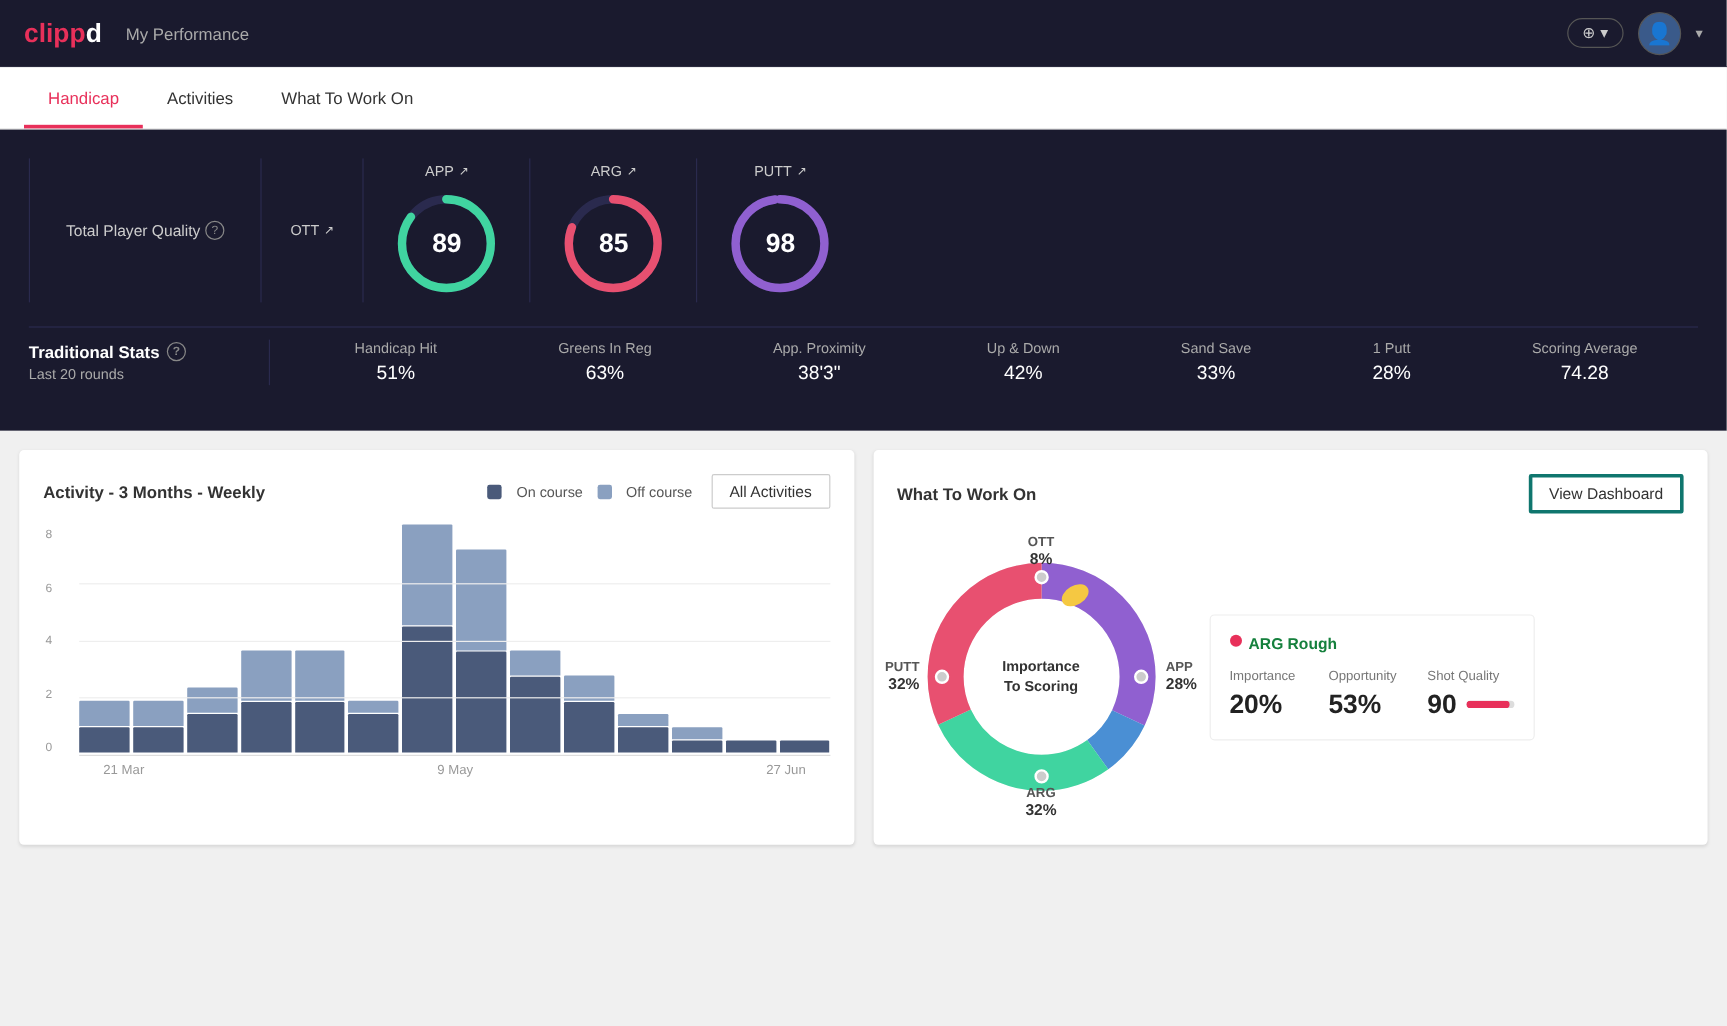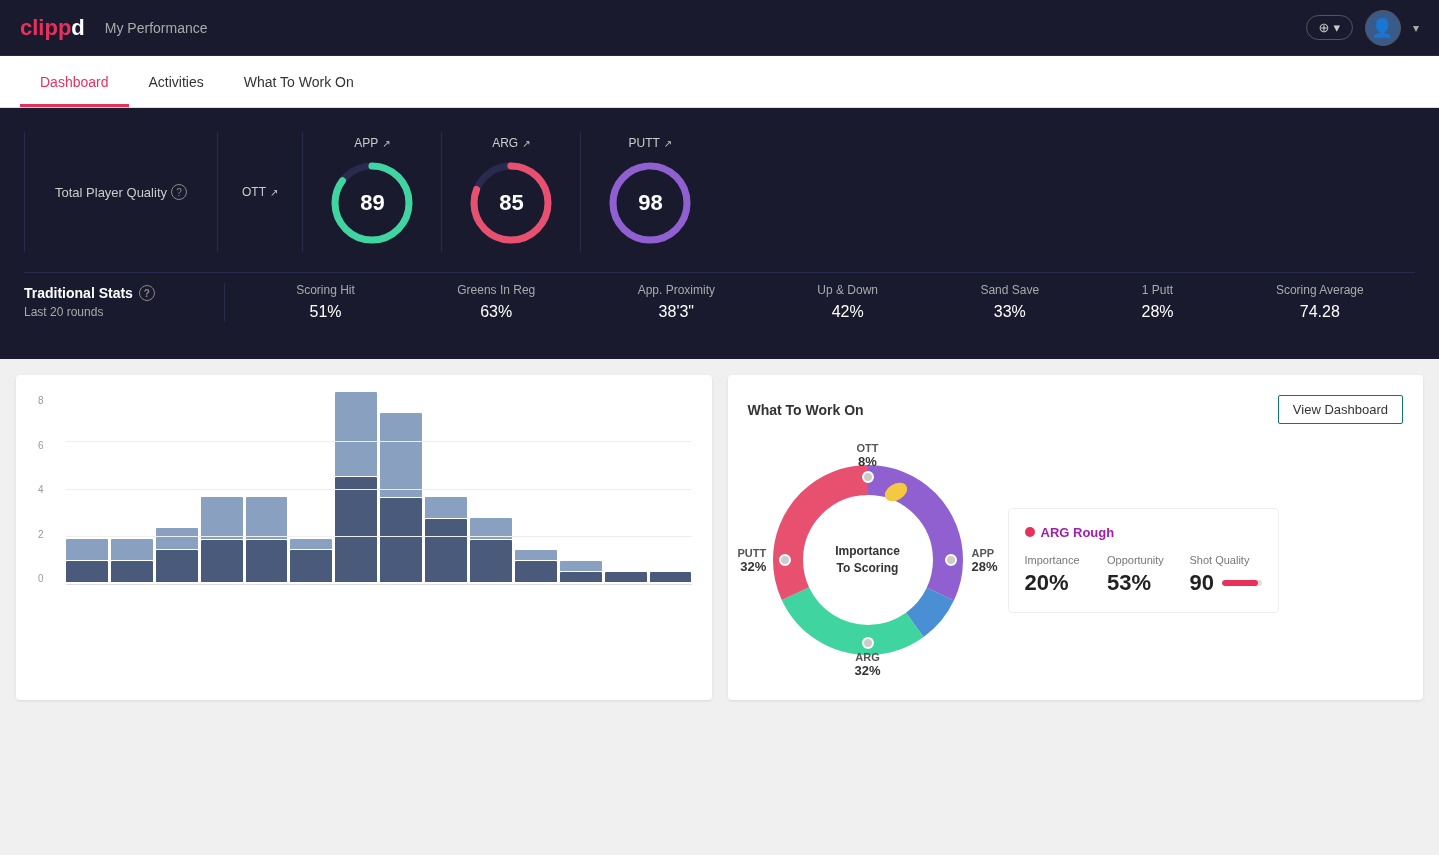--- a/index.html
+++ b/index.html
@@ -315,23 +315,23 @@
 
     .info-card {
       border: 1px solid #eee;
       border-radius: 4px;
       padding: 16px;
       min-width: 240px;
     }
     .info-card-title {
       font-size: 13px;
       font-weight: 600;
-      color: #a21caf;
-      display: flex;
-      align-items: center;
+      color: #15803d;
+      display: flex;
+      align-items: flex-start;
       gap: 6px;
       margin-bottom: 14px;
     }
     .info-card-dot {
       width: 10px;
       height: 10px;
       border-radius: 50%;
       background: #e8305a;
     }
     .info-card-grid {
@@ -349,21 +349,21 @@
       border-radius: 3px;
       overflow: hidden;
     }
     .info-card-metric-fill {
       height: 100%;
       background: #e8305a;
       border-radius: 3px;
     }
 
     .view-dashboard-btn {
-      border: 1px solid #0f766e;
+      border: 3px solid #0f766e;
       background: #fff;
       padding: 6px 14px;
       font-size: 13px;
       cursor: pointer;
       color: #333;
       border-radius: 2px;
     }
 
     .help-icon {
       width: 16px;
@@ -397,21 +397,21 @@
       <span>▾</span>
     </button>
     <div class="avatar-btn">
       <span style="font-size:18px">👤</span>
     </div>
     <span style="color:#aaa;font-size:12px">▾</span>
   </div>
 </header>
 
 <nav class="nav-tabs">
-  <div class="nav-tab active">Dashboard</div>
+  <div class="nav-tab active">Handicap</div>
   <div class="nav-tab">Activities</div>
   <div class="nav-tab">What To Work On</div>
 </nav>
 
 <section class="stats-section">
 
   <div class="player-metrics-row">
 
 
     <div class="metrics-container">
@@ -485,21 +485,21 @@
   <div class="trad-stats-row">
     <div class="trad-stats-label">
       <h3>
         <span>Traditional Stats</span>
         <span class="help-icon">?</span>
       </h3>
       <p>Last 20 rounds</p>
     </div>
     <div class="trad-stats-items">
       <div class="trad-stat">
-        <span class="trad-stat-label">Scoring Hit</span>
+        <span class="trad-stat-label">Handicap Hit</span>
         <span class="trad-stat-value">51%</span>
       </div>
       <div class="trad-stat">
         <span class="trad-stat-label">Greens In Reg</span>
         <span class="trad-stat-value">63%</span>
       </div>
       <div class="trad-stat">
         <span class="trad-stat-label">App. Proximity</span>
         <span class="trad-stat-value">38'3"</span>
       </div>
@@ -519,20 +519,32 @@
         <span class="trad-stat-label">Scoring Average</span>
         <span class="trad-stat-value">74.28</span>
       </div>
     </div>
   </div>
 </section>
 
 <div class="bottom-section">
 
   <div class="panel panel-left">
+    <div class="panel-header">
+      <span class="panel-title">Activity - 3 Months - Weekly</span>
+      <div style="display:flex;align-items:center;gap:16px;">
+        <div class="legend">
+          <span class="legend-dot" style="background:#4a5a7a;"></span>
+          <span>On course</span>
+          <span class="legend-dot" style="background:#8aa0c0;"></span>
+          <span>Off course</span>
+        </div>
+        <button class="all-activities-btn">All Activities</button>
+      </div>
+    </div>
 
     <div class="chart-wrapper">
       <div class="chart-area">
         <div style="position:relative; height:190px; display:flex; align-items:flex-end; gap:3px; border-bottom:1px solid #ddd; padding-bottom:2px;">
 
           <div style="position:absolute;left:-28px;top:0;bottom:0;display:flex;flex-direction:column-reverse;justify-content:space-between;font-size:10px;color:#999;">
             <span>0</span>
             <span>2</span>
             <span>4</span>
             <span>6</span>
@@ -622,20 +634,25 @@
                 <div class="bar-seg" style="height:10px;background:#4a5a7a;"></div>
               </div>
             </div>
           <div class="bar-group">
               <div class="bar-stack">
                 <div class="bar-seg" style="height:10px;background:#4a5a7a;"></div>
               </div>
             </div>
         </div>
 
+        <div style="display:flex;justify-content:space-between;margin-top:6px;font-size:11px;color:#999;padding:0 20px;">
+          <span>21 Mar</span>
+          <span>9 May</span>
+          <span>27 Jun</span>
+        </div>
       </div>
     </div>
   </div>
 
   <div class="panel panel-right">
     <div class="panel-header">
       <span class="panel-title">What To Work On</span>
       <button class="view-dashboard-btn">View Dashboard</button>
     </div>
 

